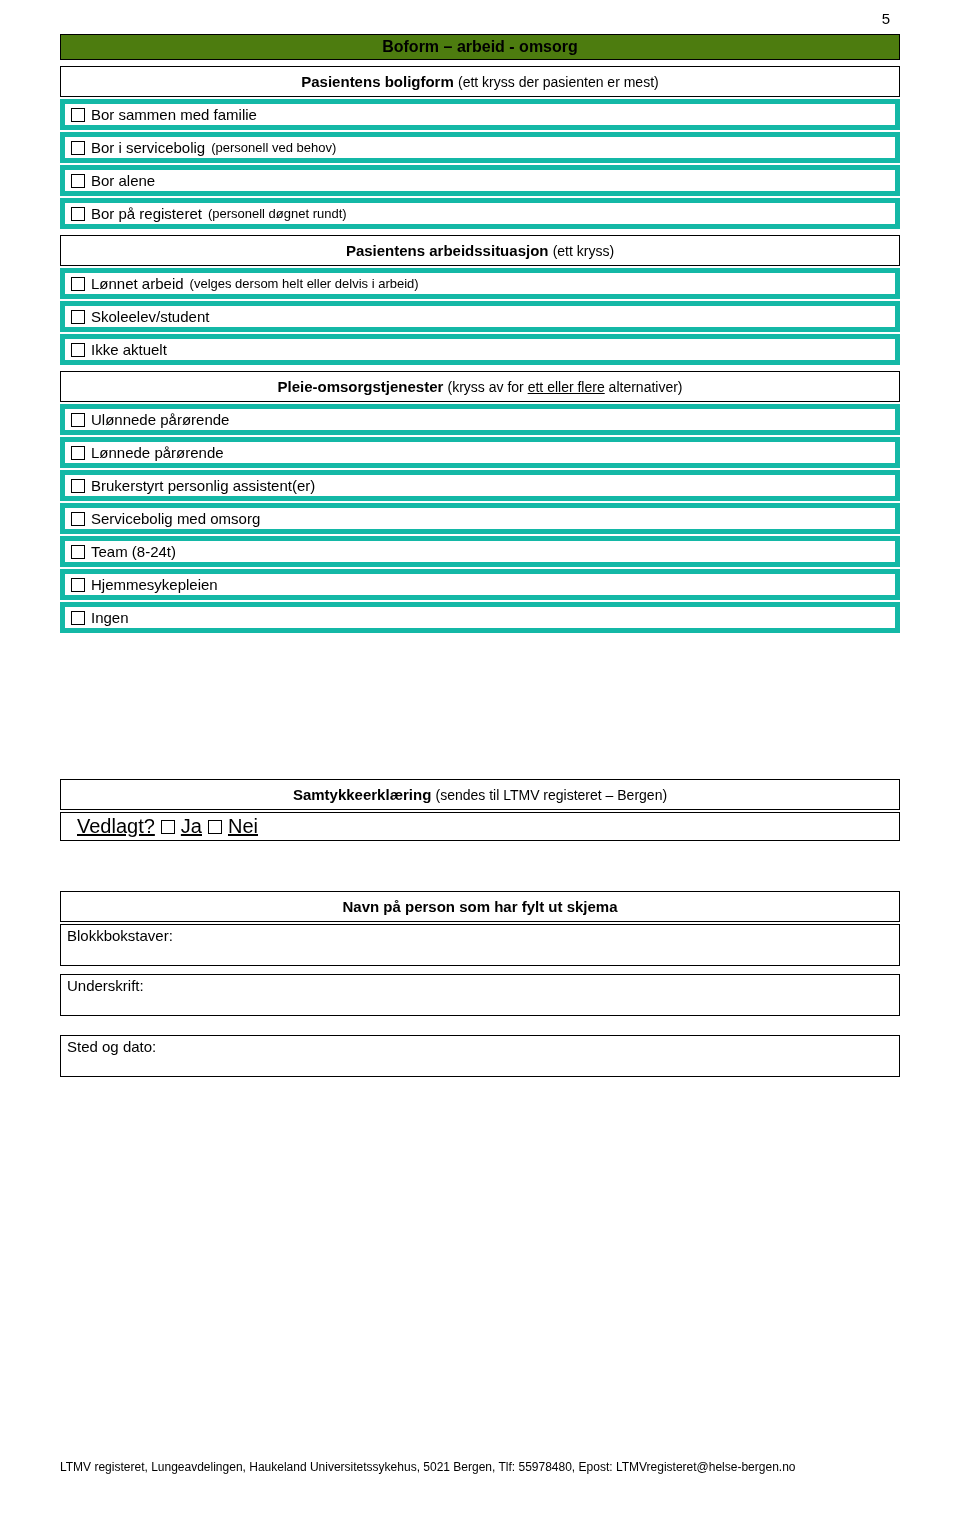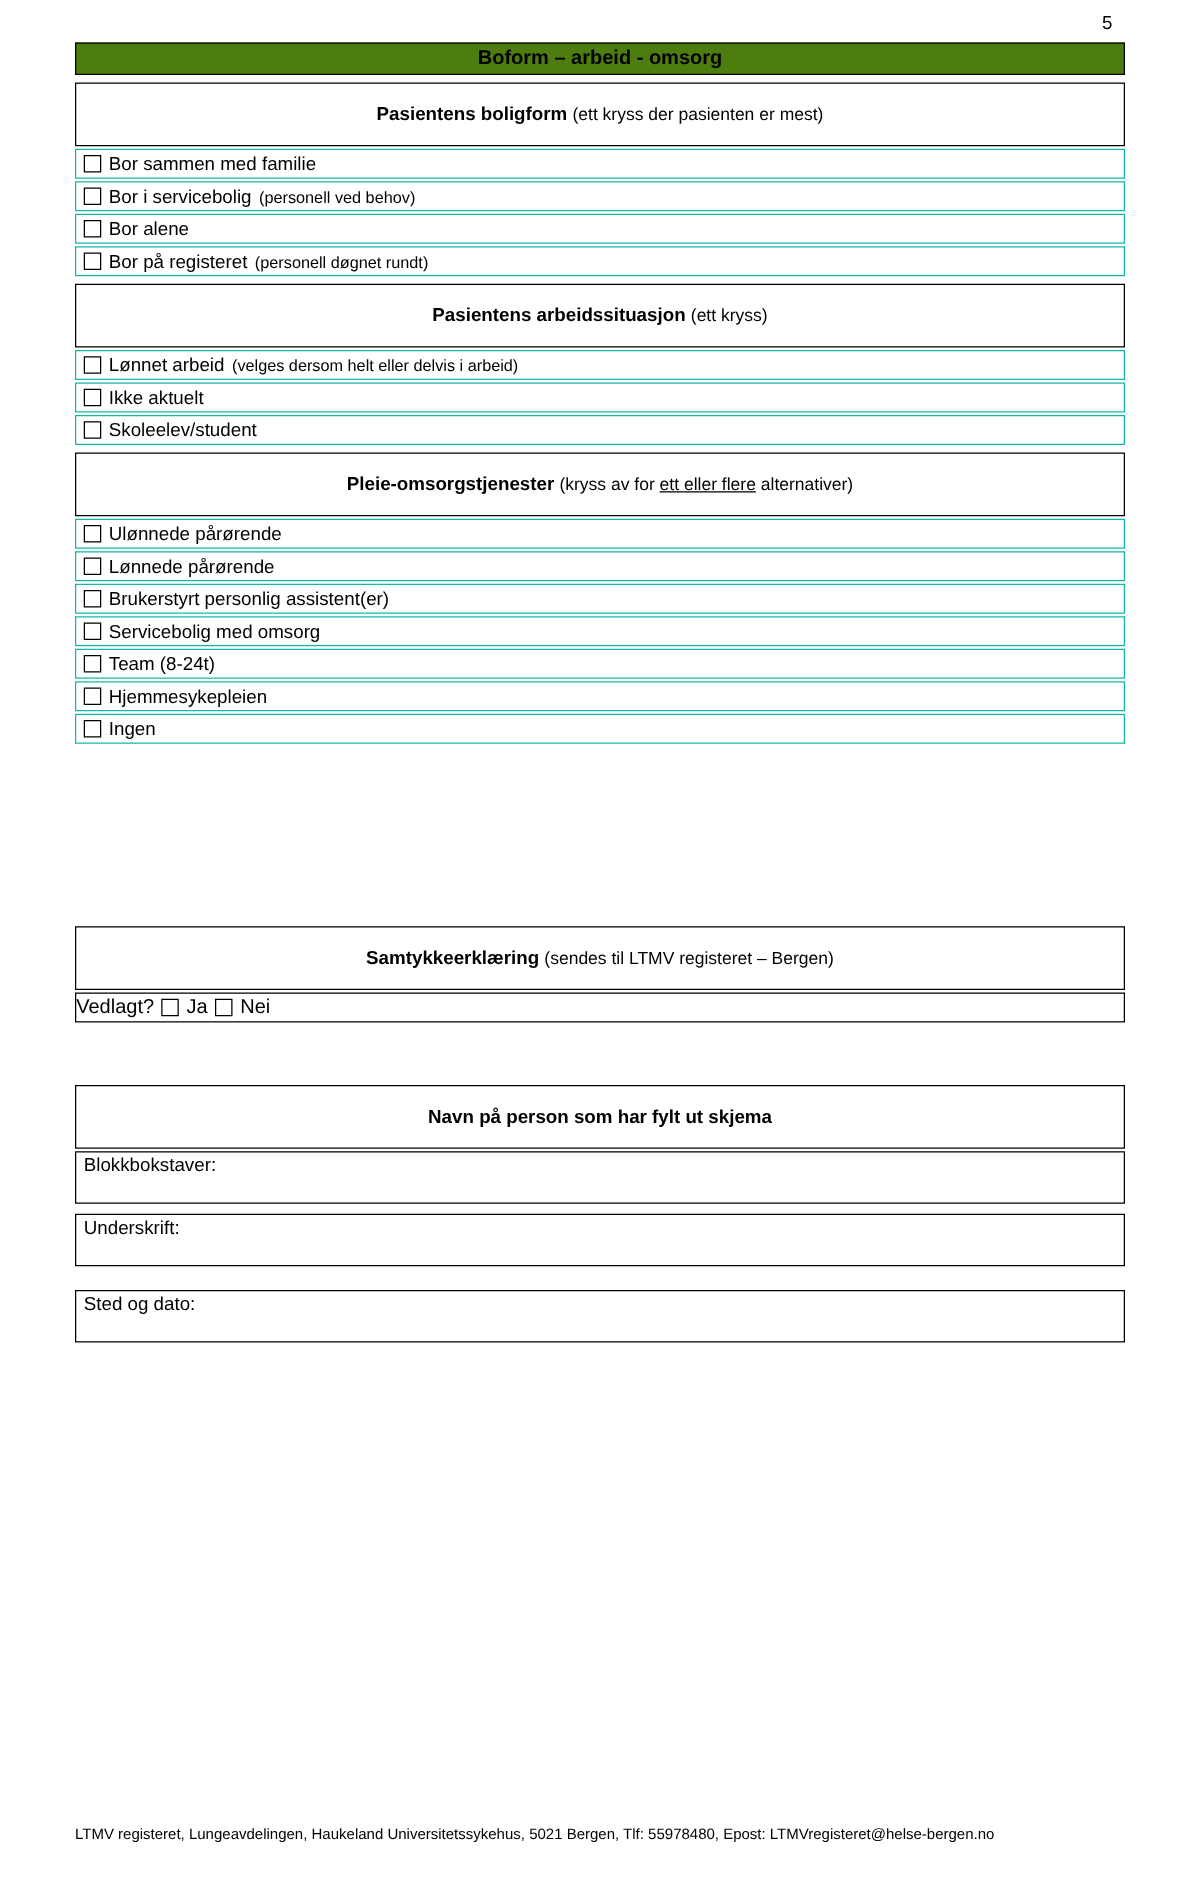--- a/index.html
+++ b/index.html
@@ -28,57 +28,58 @@
     border: 1px solid #000;
     text-align: center;
     font-weight: bold;
     padding: 3px 4px;
     margin-top: 14px;
     font-size: 16px;
   }
   .subheader {
     border: 1px solid #000;
     text-align: center;
-    padding: 16px 4px;
+    padding: 6px 4px;
     margin-top: 6px;
     font-size: 15px;
   }
   .subheader .title { font-weight: bold; }
   .subheader .note  {
     font-weight: normal;
     font-size: 14px;
   }
   .note-small { font-size: 13px; }
   .opt-row {
-    border: 1px solid #14b8a6;
+    border: 5px solid #14b8a6;
     padding: 2px 6px 2px 6px;
     display: flex;
     align-items: center;
     gap: 6px;
     font-size: 15px;
     margin-top: 2px;
     min-height: 24px;
   }
   .checkbox {
     display: inline-block;
     width: 14px;
     height: 14px;
     border: 1px solid #000;
     flex: 0 0 14px;
     background: #fff;
   }
   .consent-row {
     border: 1px solid #000;
-    padding: 2px 0;
+    padding: 2px 16px;
     display: flex;
     align-items: center;
     gap: 6px;
-    font-size: 16px;
+    font-size: 20px;
     margin-top: 2px;
     min-height: 24px;
+    text-decoration: underline;
   }
   .input-row {
     border: 1px solid #000;
     padding: 2px 6px;
     font-size: 15px;
     margin-top: 2px;
     min-height: 42px;
   }
   .underline { text-decoration: underline; }
   .footer {
@@ -128,26 +129,26 @@
     <span class="title">Pasientens arbeidssituasjon</span>
     <span class="note">(ett kryss)</span>
   </div>
   <div class="opt-row">
     <span class="checkbox"></span>
     <span>Lønnet arbeid</span>
     <span class="note-small">(velges dersom helt eller delvis i arbeid)</span>
   </div>
   <div class="opt-row">
     <span class="checkbox"></span>
+    <span>Skoleelev/student</span>
+    <span class="note-small"></span>
+  </div>
+  <div class="opt-row">
+    <span class="checkbox"></span>
     <span>Ikke aktuelt</span>
-    <span class="note-small"></span>
-  </div>
-  <div class="opt-row">
-    <span class="checkbox"></span>
-    <span>Skoleelev/student</span>
     <span class="note-small"></span>
   </div>
 
   <div class="subheader">
     <span class="title">Pleie-omsorgstjenester</span>
     <span class="note"><span>(kryss av for </span><span class="underline">ett eller flere</span><span> alternativer)</span></span>
   </div>
   <div class="opt-row">
     <span class="checkbox"></span>
     <span>Ulønnede pårørende</span>

